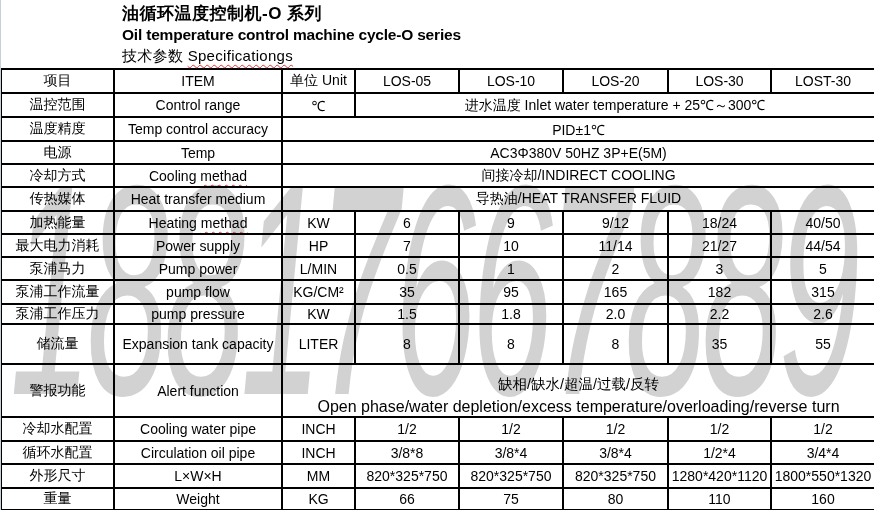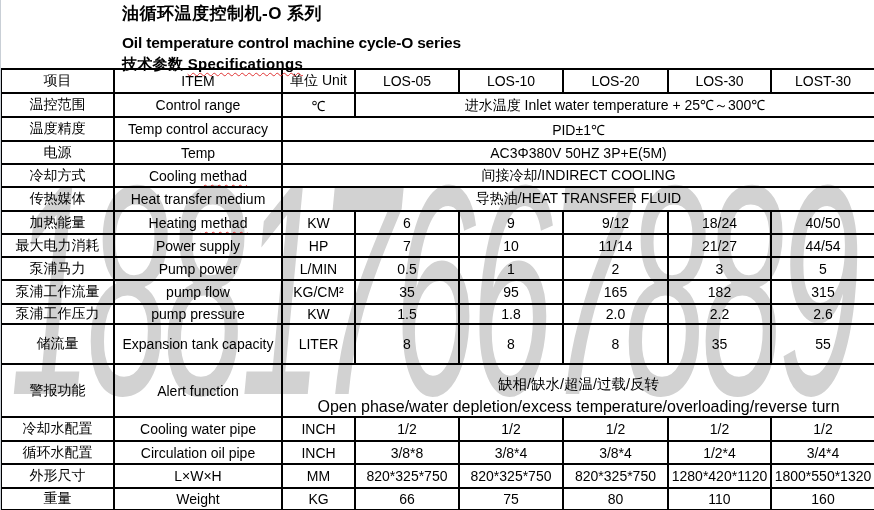--- a/index.html
+++ b/index.html
@@ -4,22 +4,22 @@
 <style>
   html,body{margin:0;padding:0;background:#fff;}
   .screen{
     position:relative;width:874px;height:510px;background:#ffffff;
     font-family:"Liberation Sans",sans-serif;color:#000;overflow:hidden;
   }
   .edge{position:absolute;left:0;top:0;width:1px;height:510px;background:#c9cfd6;z-index:3;}
   
   .titles{position:absolute;left:122px;top:3px;z-index:2;}
   .title-zh{font-size:17px;font-weight:bold;line-height:22px;letter-spacing:0.5px;}
-  .title-en{font-size:15.5px;font-weight:bold;line-height:20px;letter-spacing:-0.2px;margin-top:8px;}
-  .title-spec{font-size:15px;font-weight:bold;line-height:21px;letter-spacing:0.3px;}
+  .title-en{font-size:15.5px;font-weight:bold;line-height:20px;letter-spacing:-0.2px;}
+  .title-spec{font-size:15px;font-weight:normal;line-height:21px;letter-spacing:0.3px;}
   .wavy{
     text-decoration-line:underline;text-decoration-style:wavy;
     text-decoration-color:#e03434;text-decoration-thickness:1px;text-underline-offset:3px;
   }
   
   .watermark{
     position:absolute;left:10px;top:140px;z-index:0;
     font-size:300px;font-style:italic;font-weight:400;line-height:1;
     letter-spacing:-10px;color:#d2d2d2;white-space:nowrap;
     transform:scaleX(0.49);transform-origin:0 0;

